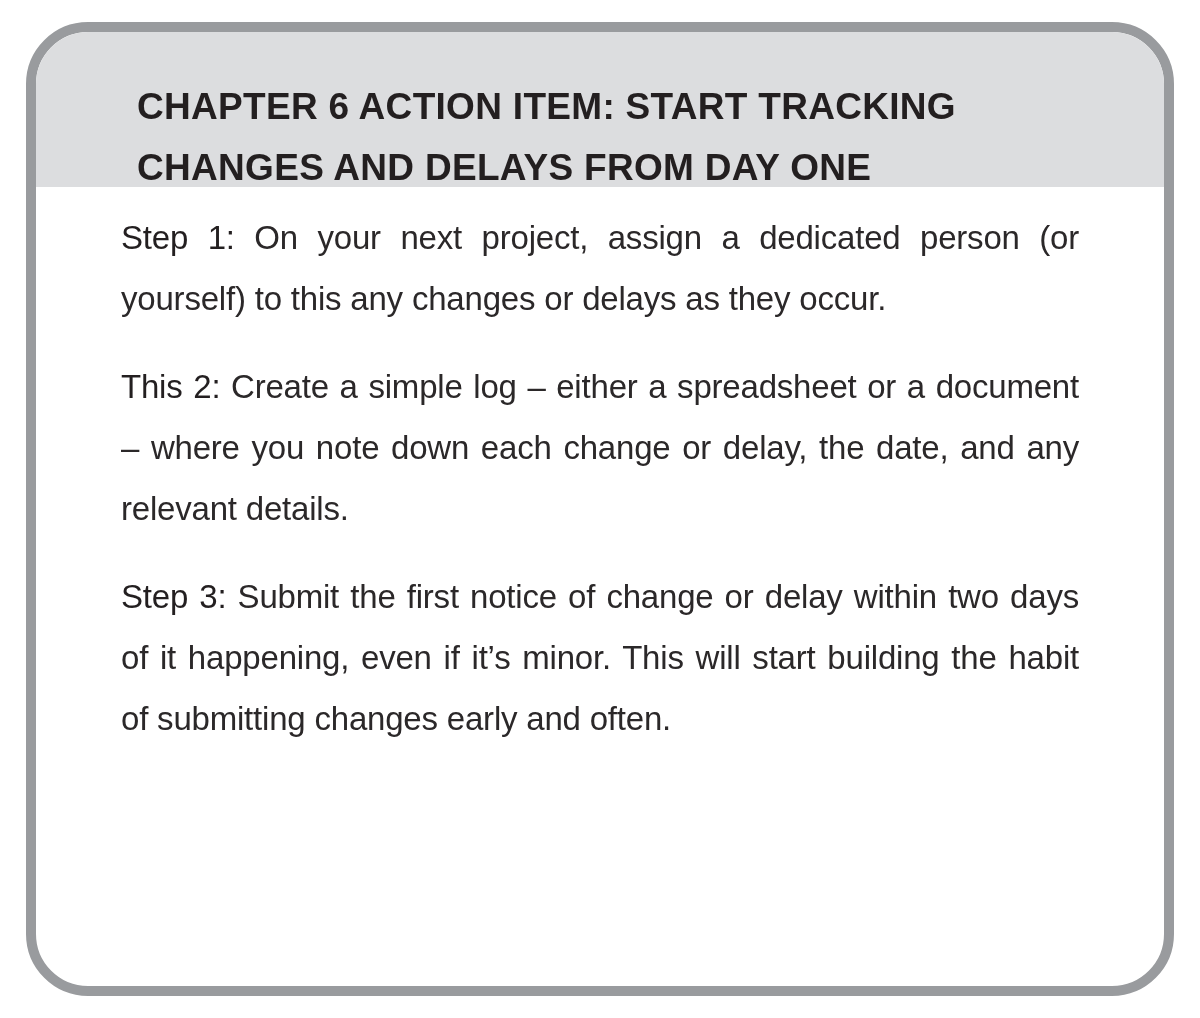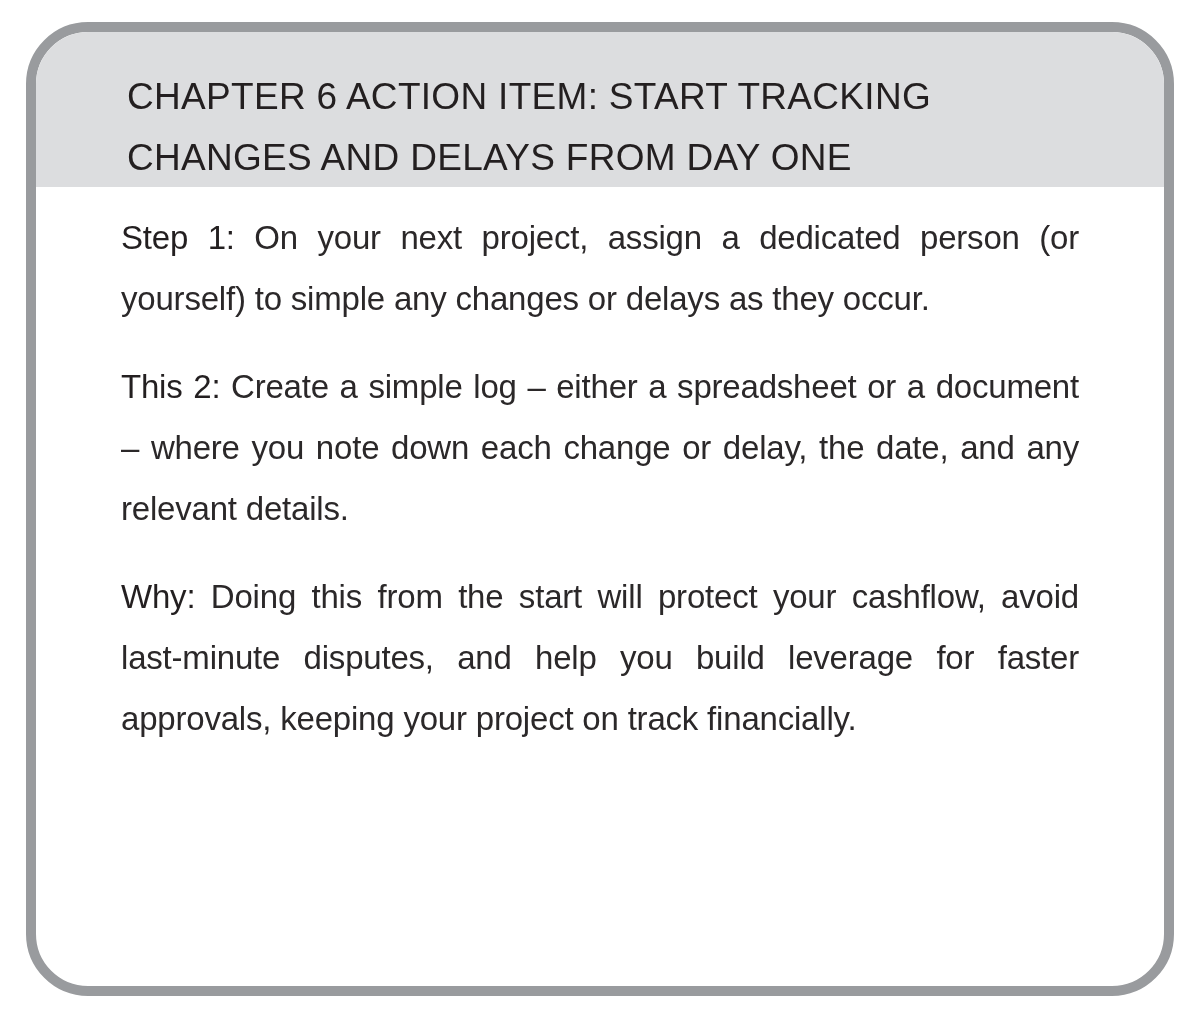--- a/index.html
+++ b/index.html
@@ -31,24 +31,24 @@
       top: 0;
       width: 100%;
       height: 155px;
       background: #dcdddf;
     }
     .title {
       position: absolute;
       left: 85px;
       top: 28px;
       width: 900px;
-      margin: 6px;
+      margin: 16px;
       font-size: 37px;
       line-height: 61px;
-      font-weight: normal;
+      font-weight: bold;
       color: #231f20;
       letter-spacing: 0.3px;
     }
     .content {
       position: absolute;
       left: 85px;
       top: 175px;
       width: 958px;
       color: #231f20;
     }
@@ -70,24 +70,24 @@
 </head>
 <body>
 
 <div class="box">
   <div class="header">
     <h1 class="title">CHAPTER 6 ACTION ITEM: START TRACKING CHANGES AND DELAYS FROM DAY ONE</h1>
   </div>
   <div class="content">
     <p class="para">
       <span class="label">Step 1:</span>
-      <span>On your next project, assign a dedicated person (or yourself) to simple any changes or delays as they occur.</span>
+      <span>On your next project, assign a dedicated person (or yourself) to this any changes or delays as they occur.</span>
     </p>
     <p class="para">
       <span class="label">This 2:</span>
       <span>Create a simple log – either a spreadsheet or a document – where you note down each change or delay, the date, and any relevant details.</span>
     </p>
     <p class="para">
-      <span class="label">Why:</span>
-      <span>Doing this from the start will protect your cashflow, avoid last-minute disputes, and help you build leverage for faster approvals, keeping your project on track financially.</span>
+      <span class="label">Step 3:</span>
+      <span>Submit the first notice of change or delay within two days of it happening, even if it’s minor. This will start building the habit of submitting changes early and often.</span>
     </p>
   </div>
 </div>
 
 </body></html>

